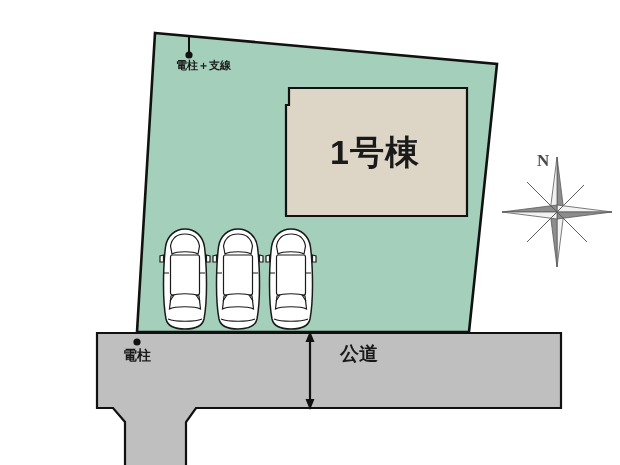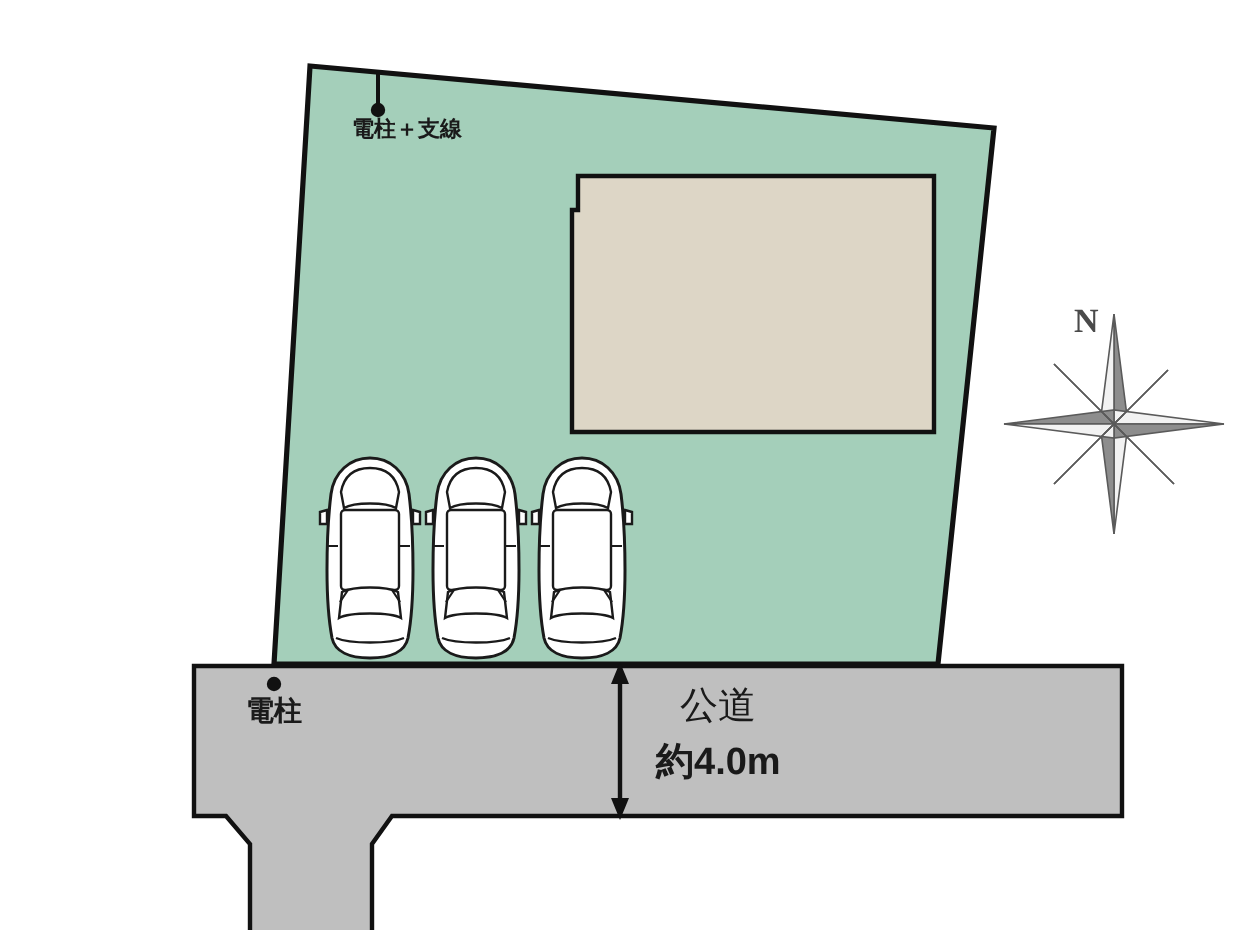--- a/index.html
+++ b/index.html
@@ -42,21 +42,21 @@
   #pole-wire-label {
     font-size: 11px;
     font-weight: bold;
   }
   #pole-label {
     font-size: 14px;
     font-weight: bold;
   }
   #road-label-name {
     font-size: 19px;
-    font-weight: normal;
+    font-weight: bold;
   }
   #road-label-width {
     font-size: 19px;
     font-weight: bold;
   }
   #compass-n-label {
     font-size: 17px;
     font-weight: bold;
     color: #4a4a4a;
     font-family: "Liberation Serif", "DejaVu Serif", serif;
@@ -211,22 +211,22 @@
       <polygon points="-30,30 0,0 5,-5" fill="#f2f2f2" stroke="#5a5a5a" stroke-width="0.8"></polygon>
 
       <polygon points="-30,-30 -5,-5 0,0" fill="#f2f2f2" stroke="#5a5a5a" stroke-width="0.8"></polygon>
       <polygon points="-30,-30 0,0 5,5" fill="#8d8d8d" stroke="#5a5a5a" stroke-width="0.8"></polygon>
     </g>
 
   </svg>
 
   <div class="lbl" id="pole-wire-label" style="left:176px; top:40px;">電柱＋支線</div>
 
+  <div class="lbl" id="building-label" style="left:330px; top:115px;">1号棟</div>
 
   <div class="lbl" id="pole-label" style="left:123px; top:328px;">電柱</div>
 
   <div class="lbl" id="road-label-name" style="left:340px; top:324px;">公道</div>
 
-  <div class="lbl" id="road-label-width" style="left:328px; top:352px;">約4.0m</div>
 
   <div class="lbl" id="compass-n-label" style="left:537px; top:132px;">N</div>
 
 </div>
 
 </body></html>

